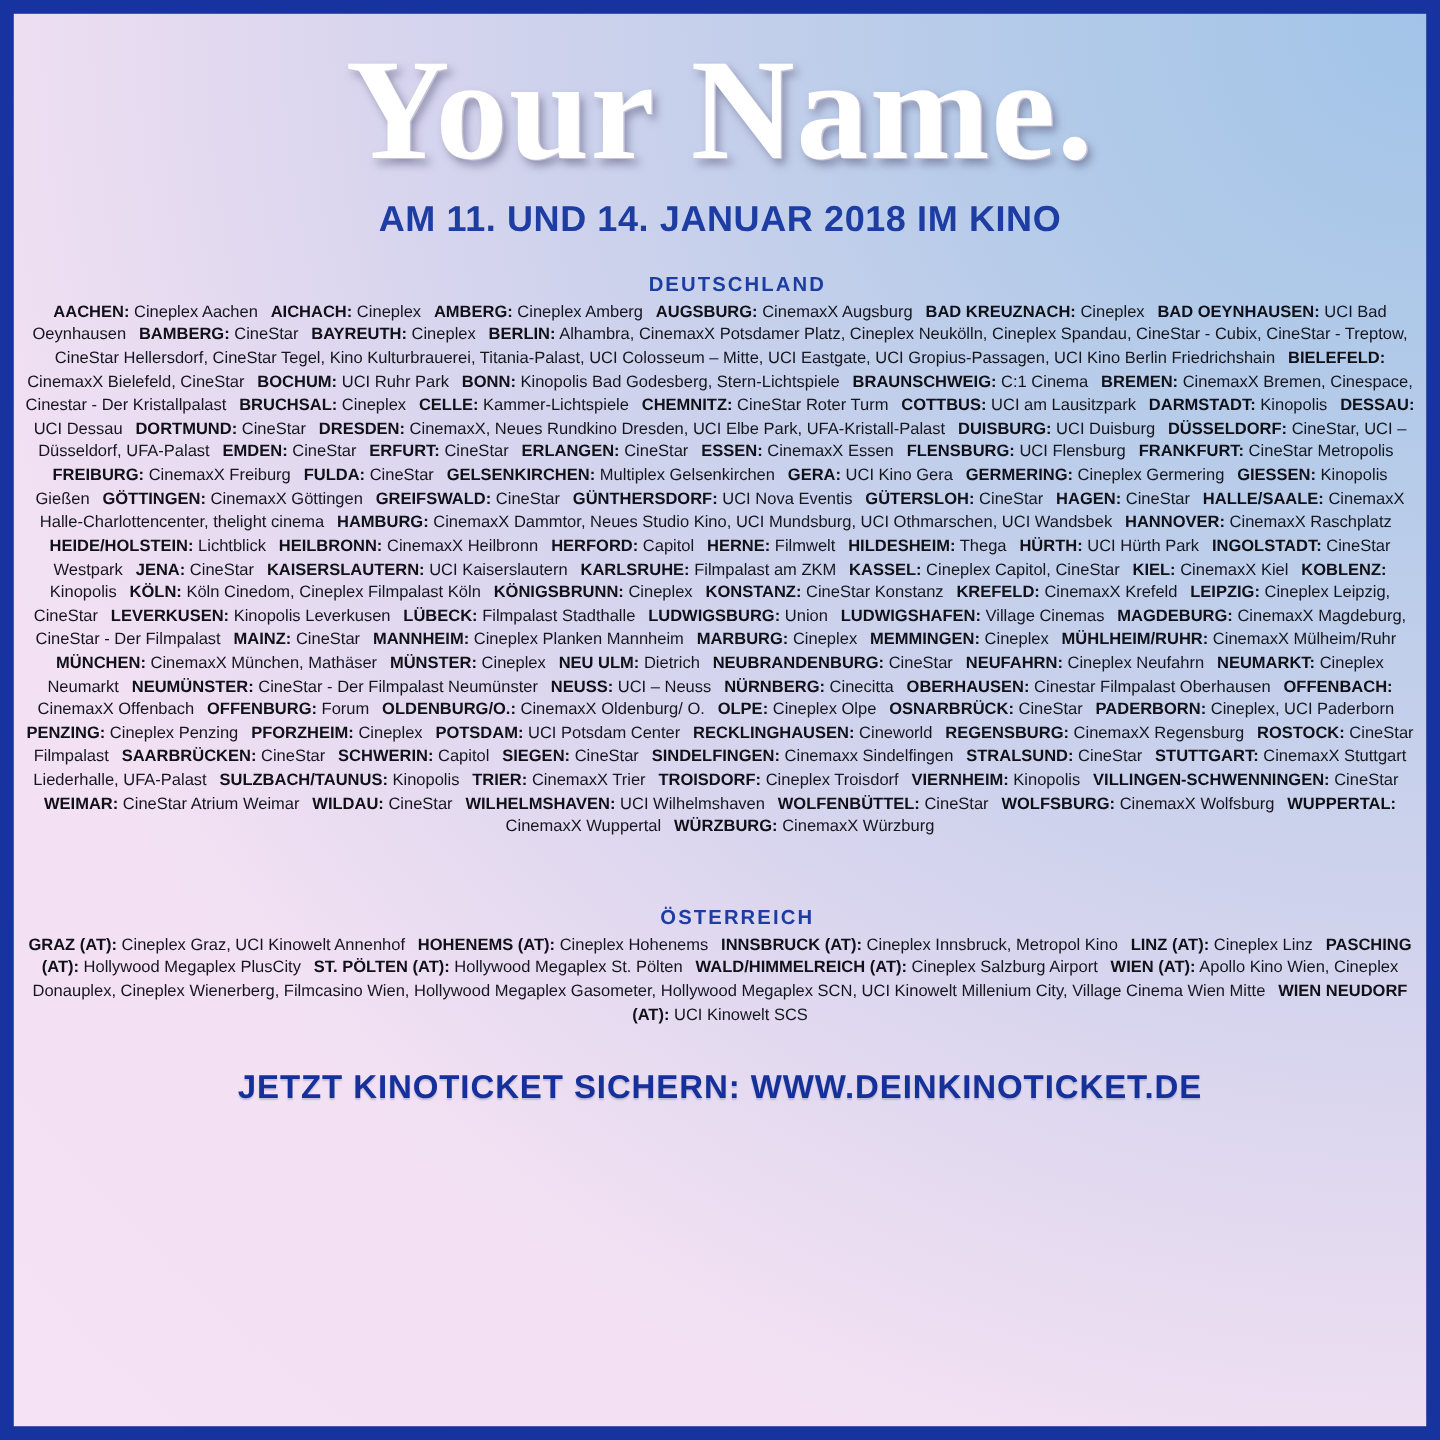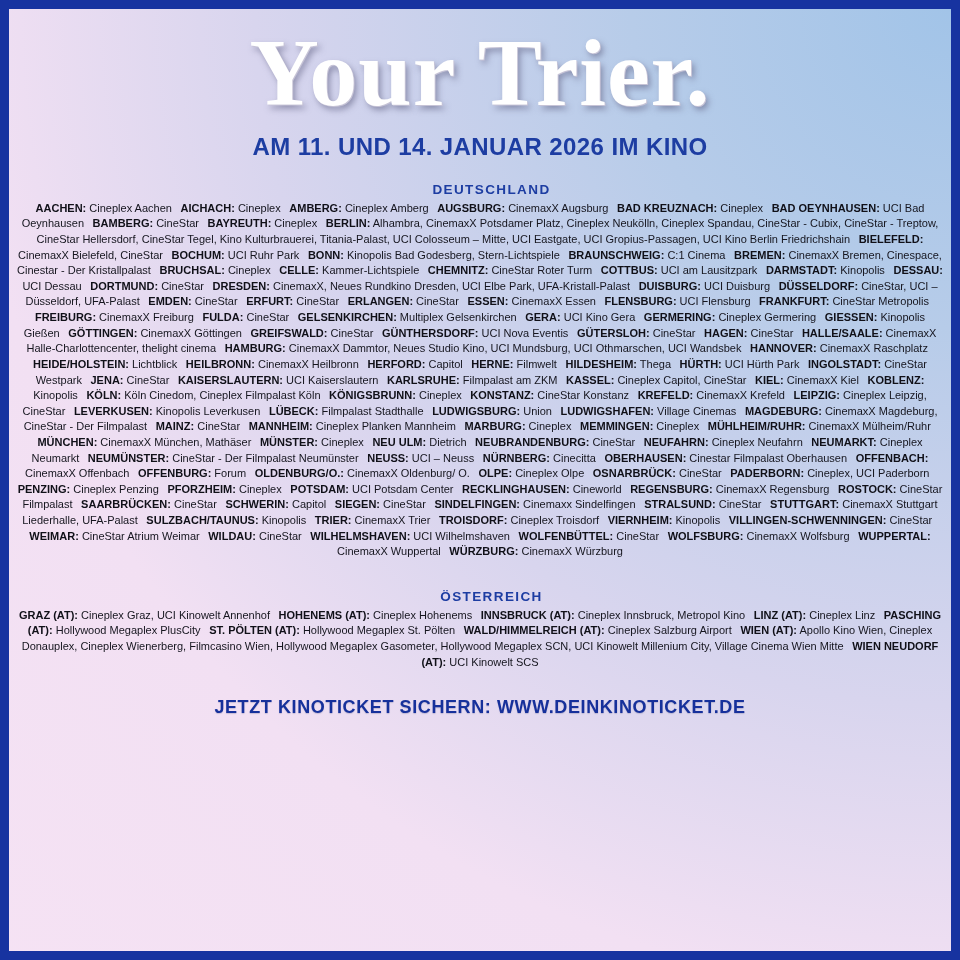--- a/index.html
+++ b/index.html
@@ -29,42 +29,42 @@
     margin-top:10px;
     font-weight:bold;font-size:24px;letter-spacing:.4px;
     color:#1d3da2;white-space:nowrap;
   }
   .section-heading{
     font-weight:bold;font-size:13.5px;letter-spacing:1.4px;
     color:#1d3da2;
     padding-left:23px;
   }
   .heading-de{margin-top:21px;}
-  .heading-at{margin-top:29px;}
+  .heading-at{margin-top:44px;}
   .listing{
     margin-top:4px;
     width:928px;
     text-align:center;
     font-size:11px;line-height:1.42;
     color:#15151e;
   }
   .listing .city{font-weight:bold;color:#101018;}
   .footer{
     margin-top:27px;
-    font-weight:bold;font-size:18px;letter-spacing:.6px;
+    font-weight:bold;font-size:22px;letter-spacing:.6px;
     color:#16309b;white-space:nowrap;
     text-shadow:0 1px 1px rgba(120,120,160,.35);
   }
 </style>
 </head>
 <body>
 
 <div class="poster">
-  <div class="title">Your Trier.</div>
-  <div class="subtitle">AM 11. UND 14. JANUAR 2026 IM KINO</div>
+  <div class="title">Your Name.</div>
+  <div class="subtitle">AM 11. UND 14. JANUAR 2018 IM KINO</div>
 
   <div class="section-heading heading-de">DEUTSCHLAND</div>
   <div class="listing"><span class="entry"><b class="city">AACHEN:</b> Cineplex Aachen</span>  <span class="entry"><b class="city">AICHACH:</b> Cineplex</span>  <span class="entry"><b class="city">AMBERG:</b> Cineplex Amberg</span>  <span class="entry"><b class="city">AUGSBURG:</b> CinemaxX Augsburg</span>  <span class="entry"><b class="city">BAD KREUZNACH:</b> Cineplex</span>  <span class="entry"><b class="city">BAD OEYNHAUSEN:</b> UCI Bad Oeynhausen</span>  <span class="entry"><b class="city">BAMBERG:</b> CineStar</span>  <span class="entry"><b class="city">BAYREUTH:</b> Cineplex</span>  <span class="entry"><b class="city">BERLIN:</b> Alhambra, CinemaxX Potsdamer Platz, Cineplex Neukölln, Cineplex Spandau, CineStar - Cubix, CineStar - Treptow, CineStar Hellersdorf, CineStar Tegel, Kino Kulturbrauerei, Titania-Palast, UCI Colosseum – Mitte, UCI Eastgate, UCI Gropius-Passagen, UCI Kino Berlin Friedrichshain</span>  <span class="entry"><b class="city">BIELEFELD:</b> CinemaxX Bielefeld, CineStar</span>  <span class="entry"><b class="city">BOCHUM:</b> UCI Ruhr Park</span>  <span class="entry"><b class="city">BONN:</b> Kinopolis Bad Godesberg, Stern-Lichtspiele</span>  <span class="entry"><b class="city">BRAUNSCHWEIG:</b> C:1 Cinema</span>  <span class="entry"><b class="city">BREMEN:</b> CinemaxX Bremen, Cinespace, Cinestar - Der Kristallpalast</span>  <span class="entry"><b class="city">BRUCHSAL:</b> Cineplex</span>  <span class="entry"><b class="city">CELLE:</b> Kammer-Lichtspiele</span>  <span class="entry"><b class="city">CHEMNITZ:</b> CineStar Roter Turm</span>  <span class="entry"><b class="city">COTTBUS:</b> UCI am Lausitzpark</span>  <span class="entry"><b class="city">DARMSTADT:</b> Kinopolis</span>  <span class="entry"><b class="city">DESSAU:</b> UCI Dessau</span>  <span class="entry"><b class="city">DORTMUND:</b> CineStar</span>  <span class="entry"><b class="city">DRESDEN:</b> CinemaxX, Neues Rundkino Dresden, UCI Elbe Park, UFA-Kristall-Palast</span>  <span class="entry"><b class="city">DUISBURG:</b> UCI Duisburg</span>  <span class="entry"><b class="city">DÜSSELDORF:</b> CineStar, UCI – Düsseldorf, UFA-Palast</span>  <span class="entry"><b class="city">EMDEN:</b> CineStar</span>  <span class="entry"><b class="city">ERFURT:</b> CineStar</span>  <span class="entry"><b class="city">ERLANGEN:</b> CineStar</span>  <span class="entry"><b class="city">ESSEN:</b> CinemaxX Essen</span>  <span class="entry"><b class="city">FLENSBURG:</b> UCI Flensburg</span>  <span class="entry"><b class="city">FRANKFURT:</b> CineStar Metropolis</span>  <span class="entry"><b class="city">FREIBURG:</b> CinemaxX Freiburg</span>  <span class="entry"><b class="city">FULDA:</b> CineStar</span>  <span class="entry"><b class="city">GELSENKIRCHEN:</b> Multiplex Gelsenkirchen</span>  <span class="entry"><b class="city">GERA:</b> UCI Kino Gera</span>  <span class="entry"><b class="city">GERMERING:</b> Cineplex Germering</span>  <span class="entry"><b class="city">GIESSEN:</b> Kinopolis Gießen</span>  <span class="entry"><b class="city">GÖTTINGEN:</b> CinemaxX Göttingen</span>  <span class="entry"><b class="city">GREIFSWALD:</b> CineStar</span>  <span class="entry"><b class="city">GÜNTHERSDORF:</b> UCI Nova Eventis</span>  <span class="entry"><b class="city">GÜTERSLOH:</b> CineStar</span>  <span class="entry"><b class="city">HAGEN:</b> CineStar</span>  <span class="entry"><b class="city">HALLE/SAALE:</b> CinemaxX Halle-Charlottencenter, thelight cinema</span>  <span class="entry"><b class="city">HAMBURG:</b> CinemaxX Dammtor, Neues Studio Kino, UCI Mundsburg, UCI Othmarschen, UCI Wandsbek</span>  <span class="entry"><b class="city">HANNOVER:</b> CinemaxX Raschplatz</span>  <span class="entry"><b class="city">HEIDE/HOLSTEIN:</b> Lichtblick</span>  <span class="entry"><b class="city">HEILBRONN:</b> CinemaxX Heilbronn</span>  <span class="entry"><b class="city">HERFORD:</b> Capitol</span>  <span class="entry"><b class="city">HERNE:</b> Filmwelt</span>  <span class="entry"><b class="city">HILDESHEIM:</b> Thega</span>  <span class="entry"><b class="city">HÜRTH:</b> UCI Hürth Park</span>  <span class="entry"><b class="city">INGOLSTADT:</b> CineStar Westpark</span>  <span class="entry"><b class="city">JENA:</b> CineStar</span>  <span class="entry"><b class="city">KAISERSLAUTERN:</b> UCI Kaiserslautern</span>  <span class="entry"><b class="city">KARLSRUHE:</b> Filmpalast am ZKM</span>  <span class="entry"><b class="city">KASSEL:</b> Cineplex Capitol, CineStar</span>  <span class="entry"><b class="city">KIEL:</b> CinemaxX Kiel</span>  <span class="entry"><b class="city">KOBLENZ:</b> Kinopolis</span>  <span class="entry"><b class="city">KÖLN:</b> Köln Cinedom, Cineplex Filmpalast Köln</span>  <span class="entry"><b class="city">KÖNIGSBRUNN:</b> Cineplex</span>  <span class="entry"><b class="city">KONSTANZ:</b> CineStar Konstanz</span>  <span class="entry"><b class="city">KREFELD:</b> CinemaxX Krefeld</span>  <span class="entry"><b class="city">LEIPZIG:</b> Cineplex Leipzig, CineStar</span>  <span class="entry"><b class="city">LEVERKUSEN:</b> Kinopolis Leverkusen</span>  <span class="entry"><b class="city">LÜBECK:</b> Filmpalast Stadthalle</span>  <span class="entry"><b class="city">LUDWIGSBURG:</b> Union</span>  <span class="entry"><b class="city">LUDWIGSHAFEN:</b> Village Cinemas</span>  <span class="entry"><b class="city">MAGDEBURG:</b> CinemaxX Magdeburg, CineStar - Der Filmpalast</span>  <span class="entry"><b class="city">MAINZ:</b> CineStar</span>  <span class="entry"><b class="city">MANNHEIM:</b> Cineplex Planken Mannheim</span>  <span class="entry"><b class="city">MARBURG:</b> Cineplex</span>  <span class="entry"><b class="city">MEMMINGEN:</b> Cineplex</span>  <span class="entry"><b class="city">MÜHLHEIM/RUHR:</b> CinemaxX Mülheim/Ruhr</span>  <span class="entry"><b class="city">MÜNCHEN:</b> CinemaxX München, Mathäser</span>  <span class="entry"><b class="city">MÜNSTER:</b> Cineplex</span>  <span class="entry"><b class="city">NEU ULM:</b> Dietrich</span>  <span class="entry"><b class="city">NEUBRANDENBURG:</b> CineStar</span>  <span class="entry"><b class="city">NEUFAHRN:</b> Cineplex Neufahrn</span>  <span class="entry"><b class="city">NEUMARKT:</b> Cineplex Neumarkt</span>  <span class="entry"><b class="city">NEUMÜNSTER:</b> CineStar - Der Filmpalast Neumünster</span>  <span class="entry"><b class="city">NEUSS:</b> UCI – Neuss</span>  <span class="entry"><b class="city">NÜRNBERG:</b> Cinecitta</span>  <span class="entry"><b class="city">OBERHAUSEN:</b> Cinestar Filmpalast Oberhausen</span>  <span class="entry"><b class="city">OFFENBACH:</b> CinemaxX Offenbach</span>  <span class="entry"><b class="city">OFFENBURG:</b> Forum</span>  <span class="entry"><b class="city">OLDENBURG/O.:</b> CinemaxX Oldenburg/ O.</span>  <span class="entry"><b class="city">OLPE:</b> Cineplex Olpe</span>  <span class="entry"><b class="city">OSNARBRÜCK:</b> CineStar</span>  <span class="entry"><b class="city">PADERBORN:</b> Cineplex, UCI Paderborn</span>  <span class="entry"><b class="city">PENZING:</b> Cineplex Penzing</span>  <span class="entry"><b class="city">PFORZHEIM:</b> Cineplex</span>  <span class="entry"><b class="city">POTSDAM:</b> UCI Potsdam Center</span>  <span class="entry"><b class="city">RECKLINGHAUSEN:</b> Cineworld</span>  <span class="entry"><b class="city">REGENSBURG:</b> CinemaxX Regensburg</span>  <span class="entry"><b class="city">ROSTOCK:</b> CineStar Filmpalast</span>  <span class="entry"><b class="city">SAARBRÜCKEN:</b> CineStar</span>  <span class="entry"><b class="city">SCHWERIN:</b> Capitol</span>  <span class="entry"><b class="city">SIEGEN:</b> CineStar</span>  <span class="entry"><b class="city">SINDELFINGEN:</b> Cinemaxx Sindelfingen</span>  <span class="entry"><b class="city">STRALSUND:</b> CineStar</span>  <span class="entry"><b class="city">STUTTGART:</b> CinemaxX Stuttgart Liederhalle, UFA-Palast</span>  <span class="entry"><b class="city">SULZBACH/TAUNUS:</b> Kinopolis</span>  <span class="entry"><b class="city">TRIER:</b> CinemaxX Trier</span>  <span class="entry"><b class="city">TROISDORF:</b> Cineplex Troisdorf</span>  <span class="entry"><b class="city">VIERNHEIM:</b> Kinopolis</span>  <span class="entry"><b class="city">VILLINGEN-SCHWENNINGEN:</b> CineStar</span>  <span class="entry"><b class="city">WEIMAR:</b> CineStar Atrium Weimar</span>  <span class="entry"><b class="city">WILDAU:</b> CineStar</span>  <span class="entry"><b class="city">WILHELMSHAVEN:</b> UCI Wilhelmshaven</span>  <span class="entry"><b class="city">WOLFENBÜTTEL:</b> CineStar</span>  <span class="entry"><b class="city">WOLFSBURG:</b> CinemaxX Wolfsburg</span>  <span class="entry"><b class="city">WUPPERTAL:</b> CinemaxX Wuppertal</span>  <span class="entry"><b class="city">WÜRZBURG:</b> CinemaxX Würzburg</span></div>
 
   <div class="section-heading heading-at">ÖSTERREICH</div>
   <div class="listing"><span class="entry"><b class="city">GRAZ (AT):</b> Cineplex Graz, UCI Kinowelt Annenhof</span>  <span class="entry"><b class="city">HOHENEMS (AT):</b> Cineplex Hohenems</span>  <span class="entry"><b class="city">INNSBRUCK (AT):</b> Cineplex Innsbruck, Metropol Kino</span>  <span class="entry"><b class="city">LINZ (AT):</b> Cineplex Linz</span>  <span class="entry"><b class="city">PASCHING (AT):</b> Hollywood Megaplex PlusCity</span>  <span class="entry"><b class="city">ST. PÖLTEN (AT):</b> Hollywood Megaplex St. Pölten</span>  <span class="entry"><b class="city">WALD/HIMMELREICH (AT):</b> Cineplex Salzburg Airport</span>  <span class="entry"><b class="city">WIEN (AT):</b> Apollo Kino Wien, Cineplex Donauplex, Cineplex Wienerberg, Filmcasino Wien, Hollywood Megaplex Gasometer, Hollywood Megaplex SCN, UCI Kinowelt Millenium City, Village Cinema Wien Mitte</span>  <span class="entry"><b class="city">WIEN NEUDORF (AT):</b> UCI Kinowelt SCS</span></div>
 
   <div class="footer">JETZT KINOTICKET SICHERN: WWW.DEINKINOTICKET.DE</div>
 </div>
 

